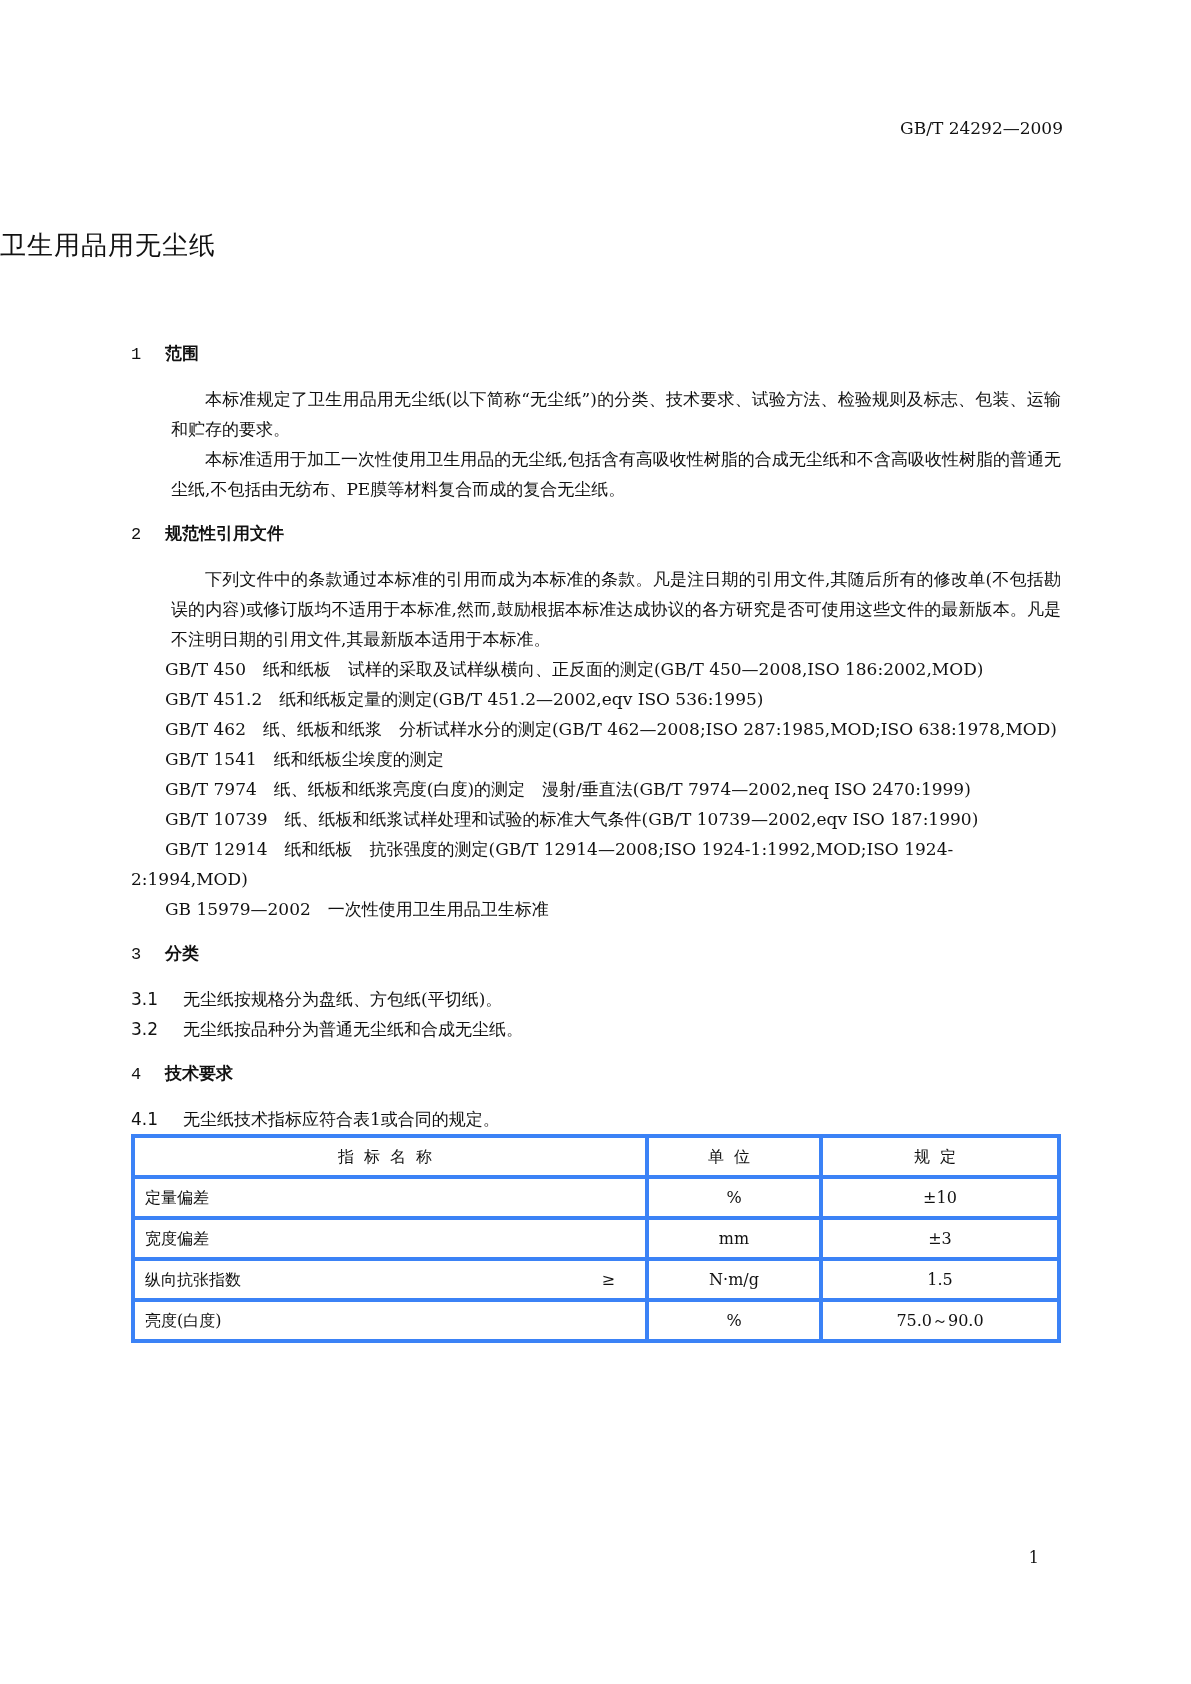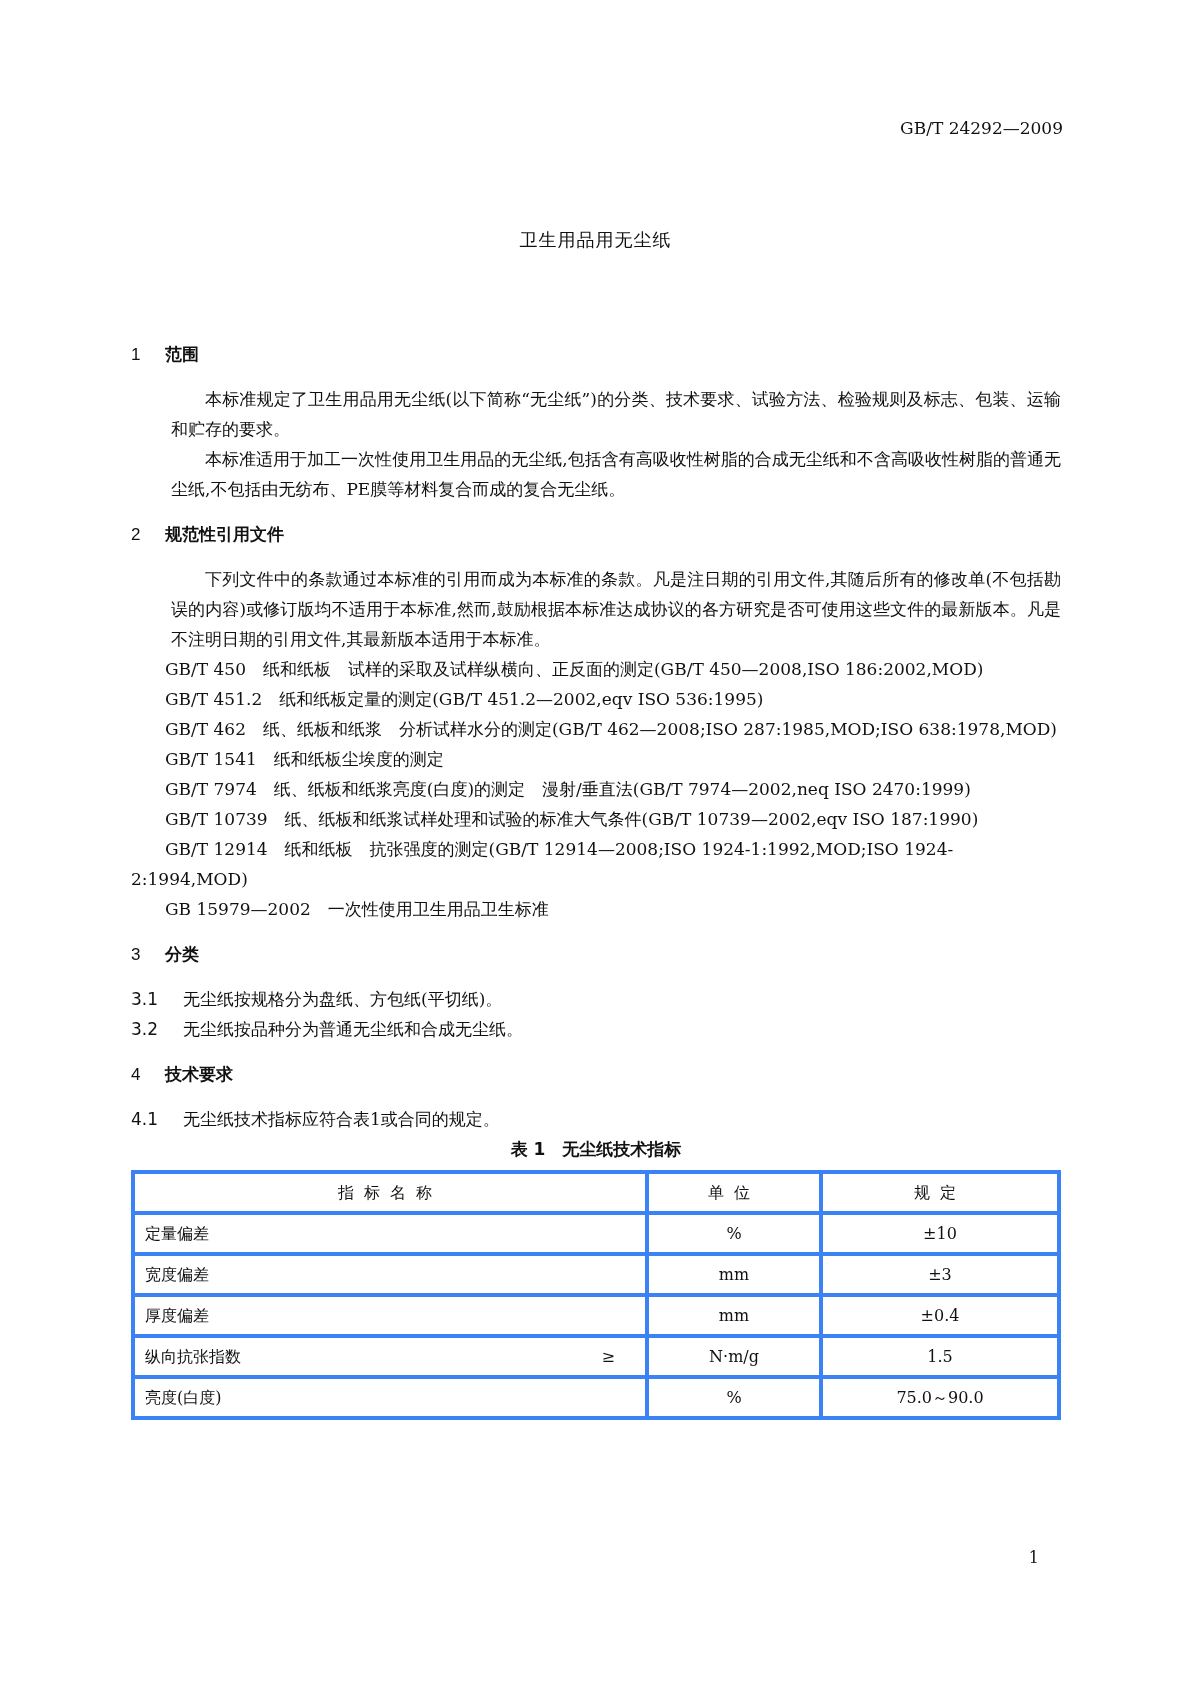--- a/index.html
+++ b/index.html
@@ -1,22 +1,22 @@
 <!DOCTYPE html>
 <html><head>
 <meta charset="utf-8">
 <style>
   html, body { margin: 0; padding: 0; background: #fff; }
   body { width: 1191px; height: 1684px; position: relative; color: #111;
          font-family: "DejaVu Serif", "Liberation Serif", serif; }
   .std-no { position: absolute; top: 118px; right: 128px; font-size: 17px; }
-  .title { position: absolute; top: 228px; left: 0; width: 1191px; text-align: center;
-           font-size: 18px; font-family: "DejaVu Sans", sans-serif; letter-spacing: 1px; }
+  .title { position: absolute; top: 228px; left: 0; width: 1191px; 
+           font-size: 26px; font-family: "DejaVu Sans", sans-serif; letter-spacing: 1px; }
   .content { position: absolute; left: 131px; top: 330px; width: 930px; font-size: 17px; line-height: 30px; }
-  .h { font-family: Liberation Sans, sans-serif; font-weight: bold; margin: 10px 0 14px 0; }
+  .h { font-family: Liberation Mono, monospace; font-weight: bold; margin: 10px 0 14px 0; }
   .h .num { display: inline-block; width: 34px; font-weight: normal; }
   .p { text-indent: 2em; text-align: justify; margin-left: 40px; }
   .ref { text-indent: 2em; }
   .sub { margin: 0 0; }
   .sub .num { display: inline-block; width: 52px; font-family: "DejaVu Sans", sans-serif; }
   .tcap { text-align: center; font-family: "DejaVu Sans", sans-serif; font-weight: bold; margin: 0 0 6px 0; }
   table { width: 930px; border-collapse: collapse; border: 2px solid #111; font-size: 16px; }
   td, th { border: 4px solid #3b82f6; height: 37px; padding: 0 10px; font-weight: normal; }
   th { text-align: center; letter-spacing: 10px; }
   td.c { text-align: center; }
@@ -45,44 +45,38 @@
   <div class="ref">GB/T 12914　纸和纸板　抗张强度的测定(GB/T 12914—2008;ISO 1924-1:1992,MOD;ISO 1924-2:1994,MOD)</div>
   <div class="ref">GB 15979—2002　一次性使用卫生用品卫生标准</div>
 
   <div class="h" style="margin-top:16px"><span class="num">3</span><span>分类</span></div>
   <div class="sub"><span class="num">3.1</span><span>无尘纸按规格分为盘纸、方包纸(平切纸)。</span></div>
   <div class="sub"><span class="num">3.2</span><span>无尘纸按品种分为普通无尘纸和合成无尘纸。</span></div>
 
   <div class="h" style="margin-top:16px"><span class="num">4</span><span>技术要求</span></div>
   <div class="sub"><span class="num">4.1</span><span>无尘纸技术指标应符合表1或合同的规定。</span></div>
 
-  <div class="tcap">表 1　无尘纸技术指标</div>
   <table>
     <tbody>
         <tr>
       <th style="width:490px">指标名称</th>
       <th style="width:150px">单位</th>
       <th>规定</th>
     </tr>
     <tr>
       <td><span>定量偏差</span></td>
       <td class="c">%</td>
       <td class="c">±10</td>
     </tr>
     <tr>
       <td><span>宽度偏差</span></td>
       <td class="c">mm</td>
       <td class="c">±3</td>
     </tr>
     <tr>
-      <td><span>厚度偏差</span></td>
-      <td class="c">mm</td>
-      <td class="c">±0.4</td>
-    </tr>
-    <tr>
       <td><span>纵向抗张指数</span><span class="sym">≥</span></td>
       <td class="c">N·m/g</td>
       <td class="c">1.5</td>
     </tr>
     <tr>
       <td><span>亮度(白度)</span></td>
       <td class="c">%</td>
       <td class="c">75.0～90.0</td>
     </tr>
   </tbody>

